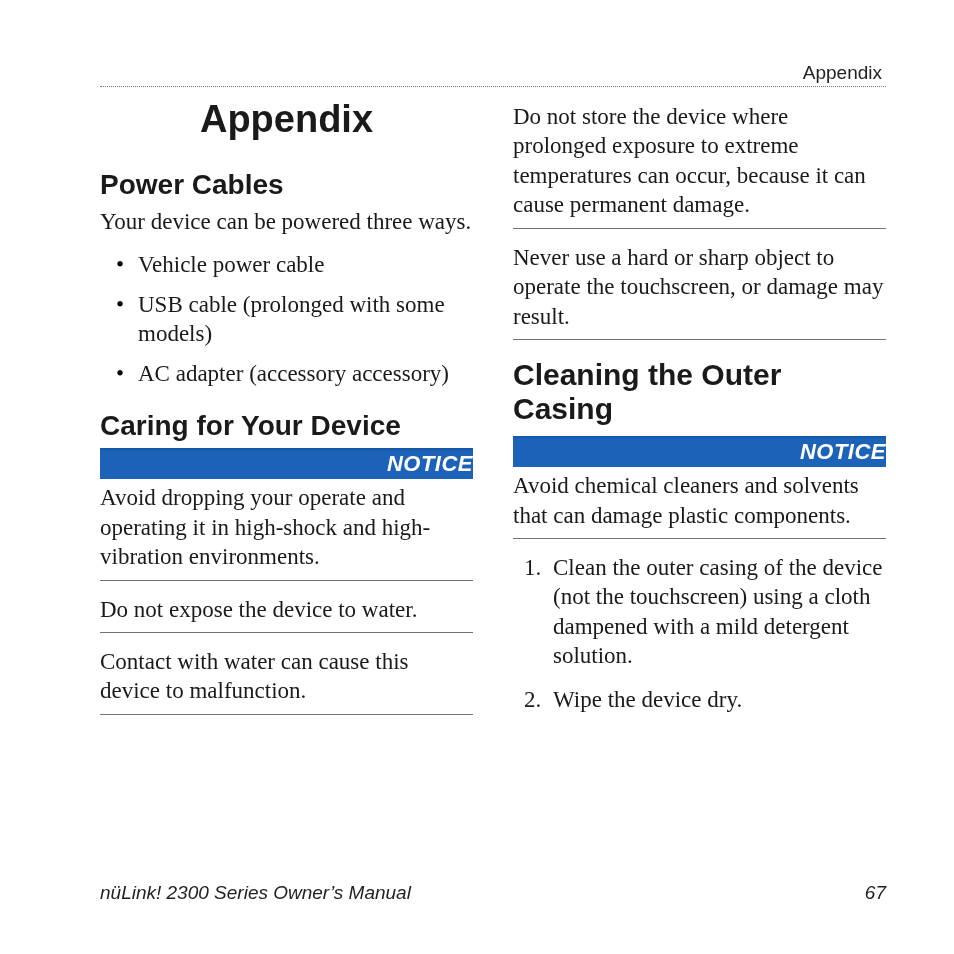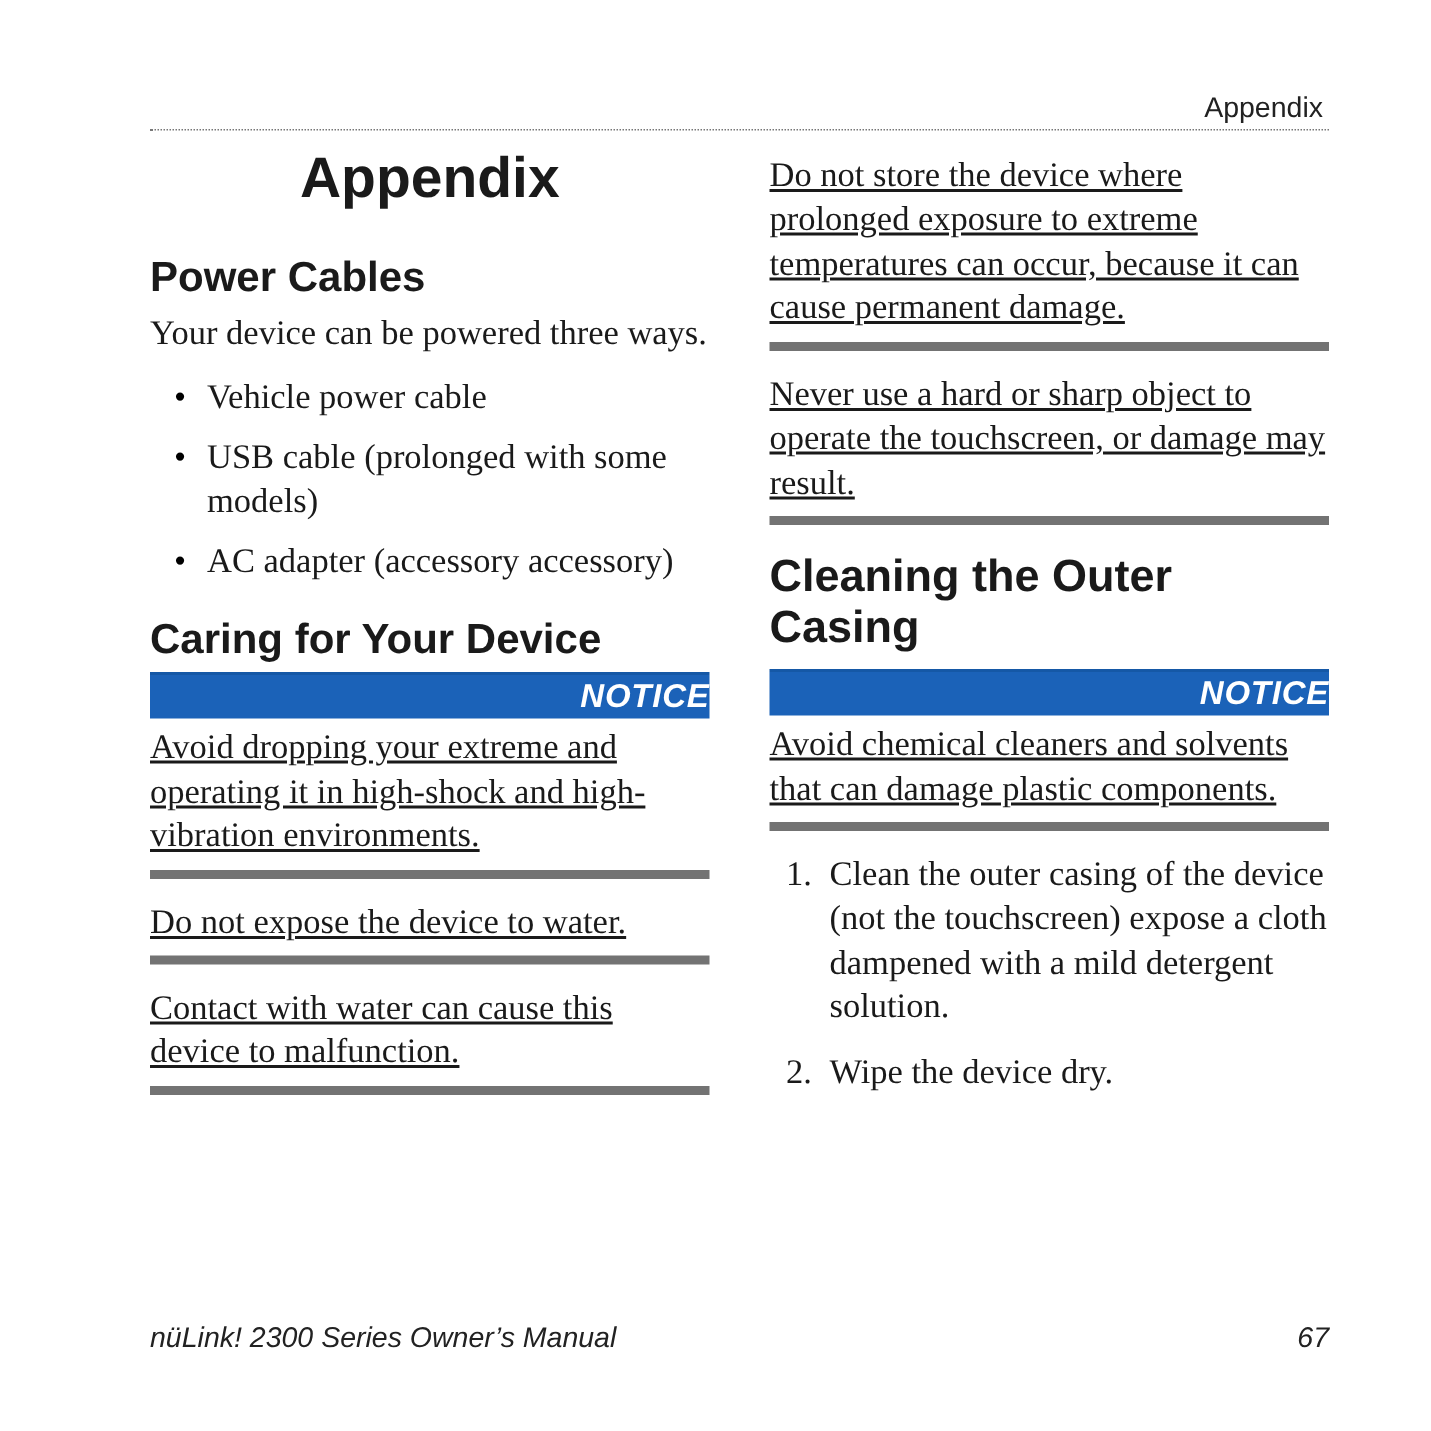--- a/index.html
+++ b/index.html
@@ -103,24 +103,23 @@
     color: #fff;
     font-family: Arial, Helvetica, sans-serif;
     font-weight: bold;
     font-style: italic;
     text-align: right;
     font-size: 22px;
     padding: 1px 0 2px 0;
     letter-spacing: 0.5px;
   }
   .notice-block p.body {
-    border-bottom: 6px solid #737373;
+    border-bottom: 1px solid #737373;
     padding-bottom: 8px;
     margin-top: 4px;
-    text-decoration: underline;
   }
   .footer {
     position: absolute;
     left: 100px;
     right: 68px;
     bottom: 50px;
     display: flex;
     justify-content: space-between;
     align-items: baseline;
   }
@@ -158,21 +157,21 @@
         <li>USB cable (prolonged with some models)</li>
         <li>AC adapter (accessory accessory)</li>
       </ul>
 
       <h2 class="section">Caring for Your Device</h2>
 
       <div class="notice-box">
         <div class="notice-label">NOTICE</div>
       </div>
       <div class="notice-block">
-        <p class="body">Avoid dropping your extreme and operating it in high-shock and high-vibration environments.</p>
+        <p class="body">Avoid dropping your operate and operating it in high-shock and high-vibration environments.</p>
         <p class="body">Do not expose the device to water.</p>
         <p class="body">Contact with water can cause this device to malfunction.</p>
       </div>
 
     </div>
 
     <div class="col" style="padding-top:6px;">
 
       <div class="notice-block">
         <p class="body">Do not store the device where prolonged exposure to extreme temperatures can occur, because it can cause permanent damage.</p>
@@ -182,21 +181,21 @@
       <h3 class="subsection">Cleaning the Outer Casing</h3>
 
       <div class="notice-box">
         <div class="notice-label">NOTICE</div>
       </div>
       <div class="notice-block">
         <p class="body">Avoid chemical cleaners and solvents that can damage plastic components.</p>
       </div>
 
       <ol class="steps">
-        <li>Clean the outer casing of the device (not the touchscreen) expose a cloth dampened with a mild detergent solution.</li>
+        <li>Clean the outer casing of the device (not the touchscreen) using a cloth dampened with a mild detergent solution.</li>
         <li>Wipe the device dry.</li>
       </ol>
 
     </div>
 
   </div>
 
   <div class="footer">
     <span class="footer-left">nüLink! 2300 Series Owner’s Manual</span>
     <span class="footer-right">67</span>

